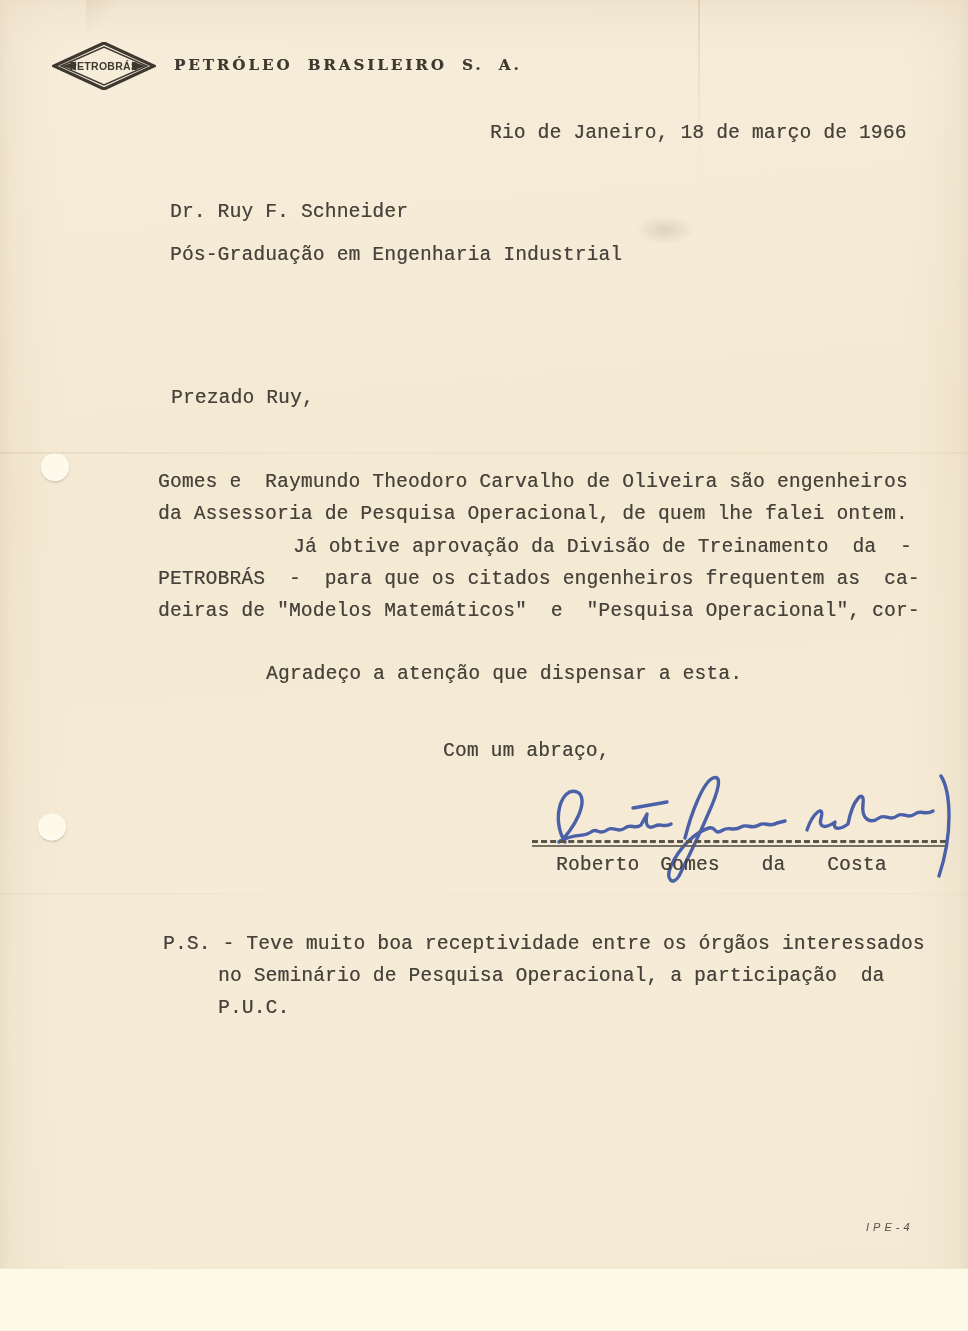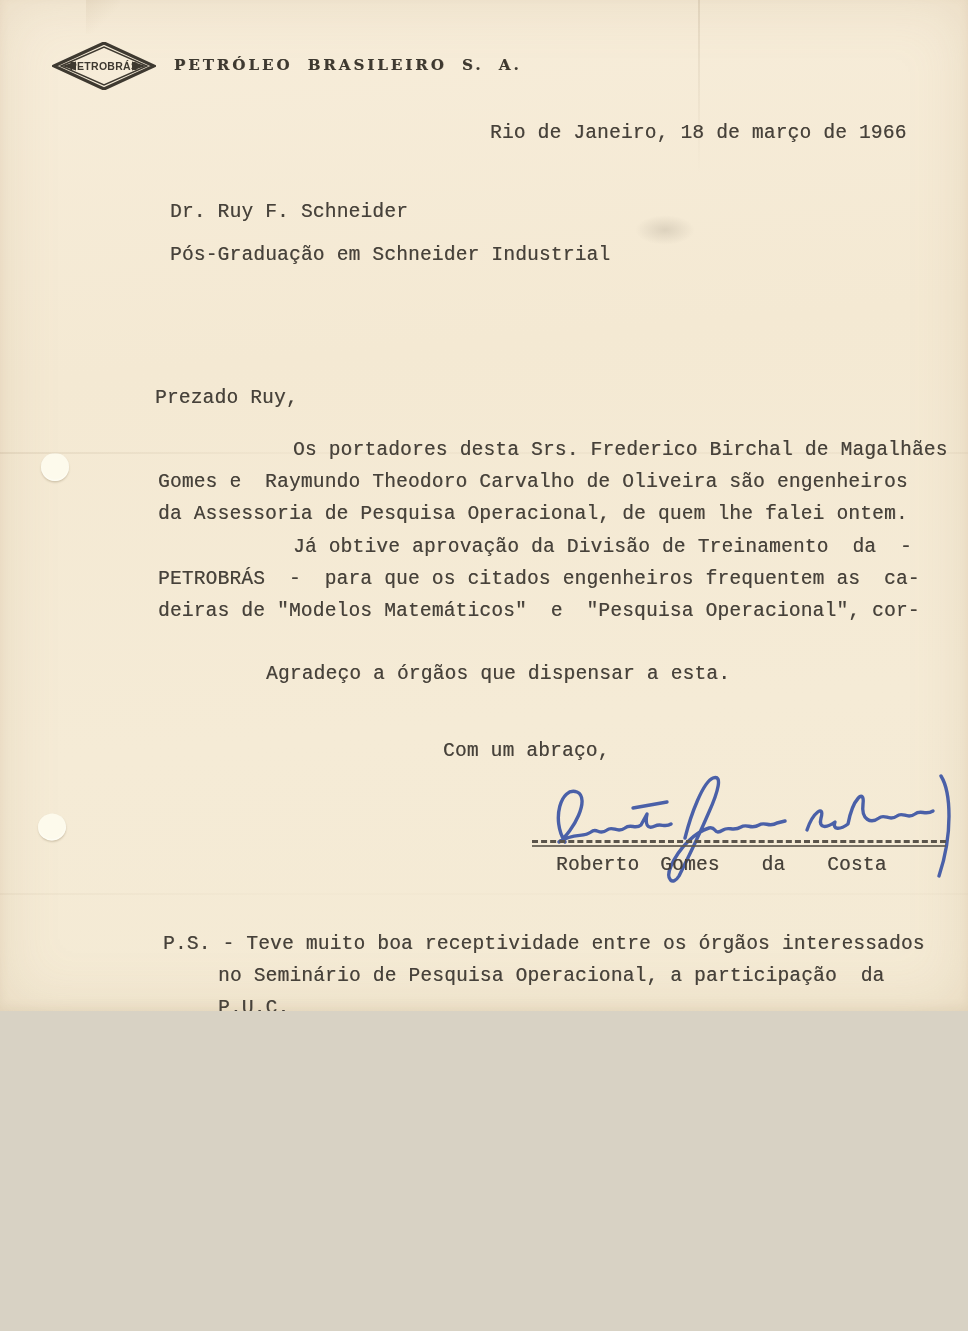--- a/index.html
+++ b/index.html
@@ -1,19 +1,19 @@
 <!DOCTYPE html>
 <html><head>
 <meta charset="utf-8">
 <style>
   html, body { margin: 0; padding: 0; background: #d8d2c4; }
   .paper {
     position: relative;
     width: 968px;
-    height: 1011px;
+    height: 1331px;
     margin: 0 auto;
     overflow: hidden;
     background: linear-gradient(175deg, #f7edda 0%, #f4e9d3 35%, #f5ebd6 70%, #f4ead4 100%);
     box-shadow: inset 0 0 60px rgba(170,140,95,0.18), inset 0 -4px 10px rgba(160,130,90,0.10);
     font-family: "Liberation Mono", "DejaVu Sans Mono", monospace;
   }
   .typed {
     position: absolute;
     font-size: 19.5px;
     line-height: 26px;
@@ -86,33 +86,32 @@
     <polygon points="9,24 52,5 95,24 52,43" fill="none" stroke="#3e3930" stroke-width="1.4"></polygon>
     <polygon points="10,24 24,19.5 24,28.5" fill="#3e3930"></polygon>
     <polygon points="94,24 80,19.5 80,28.5" fill="#3e3930"></polygon>
     <text x="52" y="28" text-anchor="middle" font-family="Liberation Sans, sans-serif" font-size="10.5" font-weight="bold" fill="#3e3930" letter-spacing="0.3">PETROBRÁS</text>
   </svg>
   <div class="company-name">PETRÓLEO BRASILEIRO S. A.</div>
 
   <div class="typed" style="left:490px; top:120px;">Rio de Janeiro, 18 de março de 1966</div>
 
   <div class="typed" style="left:170px; top:180px;margin-top:19px;">Dr. Ruy F. Schneider</div>
-  <div class="typed" style="left:170px; top:242px;">Pós-Graduação em Schneider Industrial</div>
+  <div class="typed" style="left:170px; top:242px;">Pós-Graduação em Engenharia Industrial</div>
 
-  <div class="typed" style="left:155px; top:385px;">Prezado Ruy,</div>
+  <div class="typed" style="left:171px; top:385px;">Prezado Ruy,</div>
 
-  <div class="typed" style="left:293px; top:437px;">Os portadores desta Srs. Frederico Birchal de Magalhães</div>
   <div class="typed" style="left:158px; top:501px;">da Assessoria de Pesquisa Operacional, de quem lhe falei ontem.</div>
   <div class="typed" style="left:158px; top:469px;">Gomes e  Raymundo Theodoro Carvalho de Oliveira são engenheiros</div>
 
   <div class="typed" style="left:158px; top:566px;">PETROBRÁS  -  para que os citados engenheiros frequentem as  ca-</div>
   <div class="typed" style="left:293px; top:534px;">Já obtive aprovação da Divisão de Treinamento  da  -</div>
   <div class="typed" style="left:158px; top:598px;">deiras de "Modelos Matemáticos"  e  "Pesquisa Operacional", cor-</div>
 
-  <div class="typed" style="left:266px; top:661px;">Agradeço a órgãos que dispensar a esta.</div>
+  <div class="typed" style="left:266px; top:661px;">Agradeço a atenção que dispensar a esta.</div>
 
   <div class="typed" style="left:443px; top:738px;">Com um abraço,</div>
 
   <svg class="sig-svg" width="420" height="118" viewBox="0 0 420 118">
     <g fill="none" stroke="#3c55a5" stroke-width="3.4" stroke-linecap="round" stroke-linejoin="round" opacity="0.92">
       <path d="M 30 72 C 16 50 26 16 42 22 C 56 28 38 62 24 72 C 40 62 48 68 56 62 C 62 57 64 66 72 60 C 78 55 82 64 90 58 C 96 53 100 60 106 55 L 112 44 C 110 54 112 60 120 56 C 126 53 130 58 136 54"></path>
       <path d="M 98 38 L 132 32"></path>
       <path d="M 150 68 C 156 44 168 12 178 8 C 188 4 183 22 174 42 C 162 70 150 94 144 106 C 138 116 130 110 136 96 C 144 78 160 62 174 58 C 182 56 178 66 188 60 C 194 56 198 62 206 57 C 212 53 216 60 224 55 C 230 51 234 58 242 53 L 250 51"></path>
       <path d="M 272 60 C 278 42 290 34 286 48 C 283 59 292 58 300 52 C 297 60 305 60 313 54 C 318 28 330 18 328 34 C 326 50 336 54 344 48 C 350 43 354 52 362 46 C 368 41 372 50 380 44 C 386 39 390 46 398 41"></path>
       <path d="M 406 6 C 416 22 418 64 404 106"></path>

